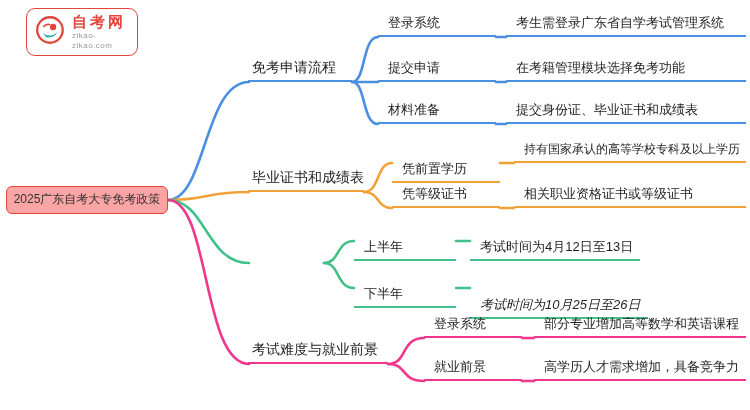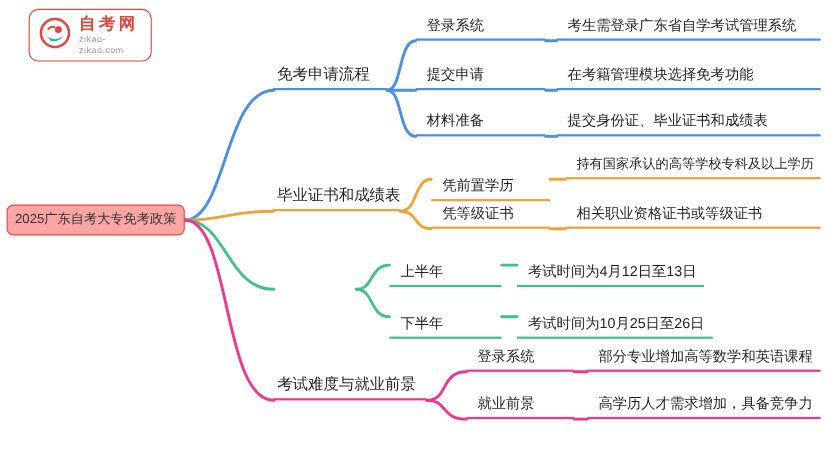--- a/index.html
+++ b/index.html
@@ -97,21 +97,21 @@
 
   <div class="node label u-orange" style="left:248px;top:166px;width:116px;">毕业证书和成绩表</div>
   <div class="node u-orange" style="left:392px;top:139px;width:108px;margin-top:20px;">凭前置学历</div>
   <div class="node u-orange fs12" style="left:514px;top:139px;width:232px;">持有国家承认的高等学校专科及以上学历</div>
   <div class="node u-orange" style="left:392px;top:184px;width:108px;">凭等级证书</div>
   <div class="node u-orange" style="left:514px;top:184px;width:232px;">相关职业资格证书或等级证书</div>
 
   <div class="node u-green" style="left:354px;top:217px;width:102px;">上半年</div>
   <div class="node u-green" style="left:470px;top:217px;width:170px;">考试时间为4月12日至13日</div>
   <div class="node u-green" style="left:354px;top:264px;width:102px;">下半年</div>
-  <div class="node u-green" style="left:470px;top:264px;width:178px;">考试时间为10月25日至26日</div>
+  <div class="node u-green" style="left:470px;top:275px;width:178px;font-style:italic;">考试时间为10月25日至26日</div>
 
   <div class="node label u-pink" style="left:248px;top:338px;width:140px;">考试难度与就业前景</div>
   <div class="node u-pink" style="left:424px;top:314px;width:98px;">登录系统</div>
   <div class="node u-pink" style="left:534px;top:314px;width:212px;">部分专业增加高等数学和英语课程</div>
   <div class="node u-pink" style="left:424px;top:357px;width:98px;">就业前景</div>
   <div class="node u-pink" style="left:534px;top:357px;width:212px;">高学历人才需求增加，具备竞争力</div>
 
 </div>
 
 </body></html>

